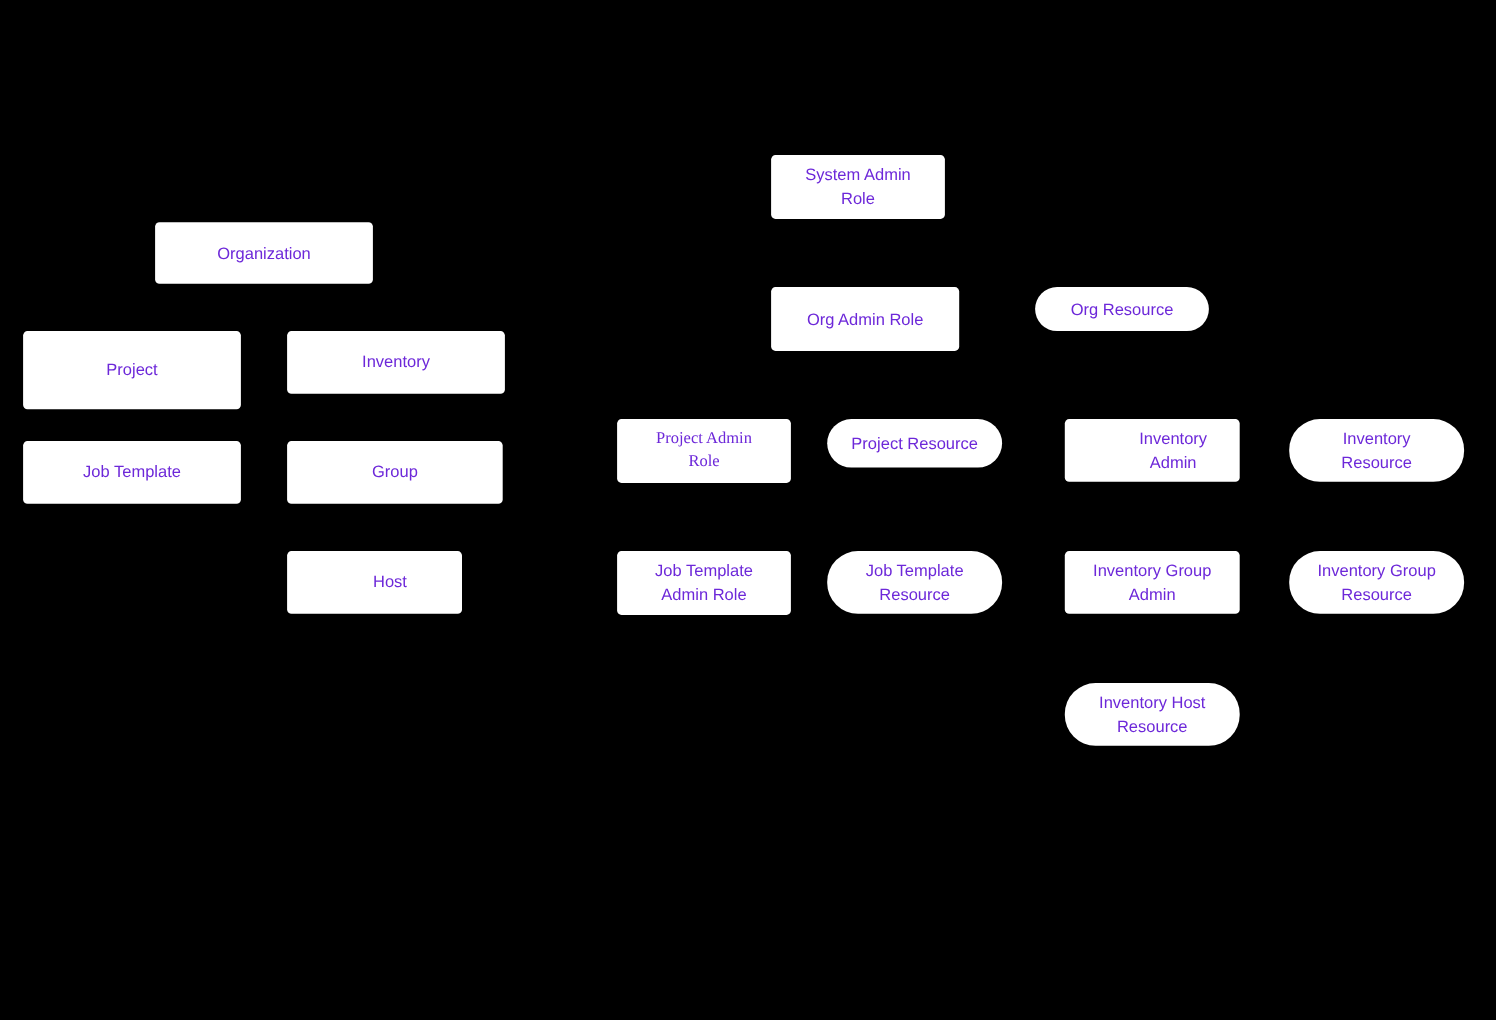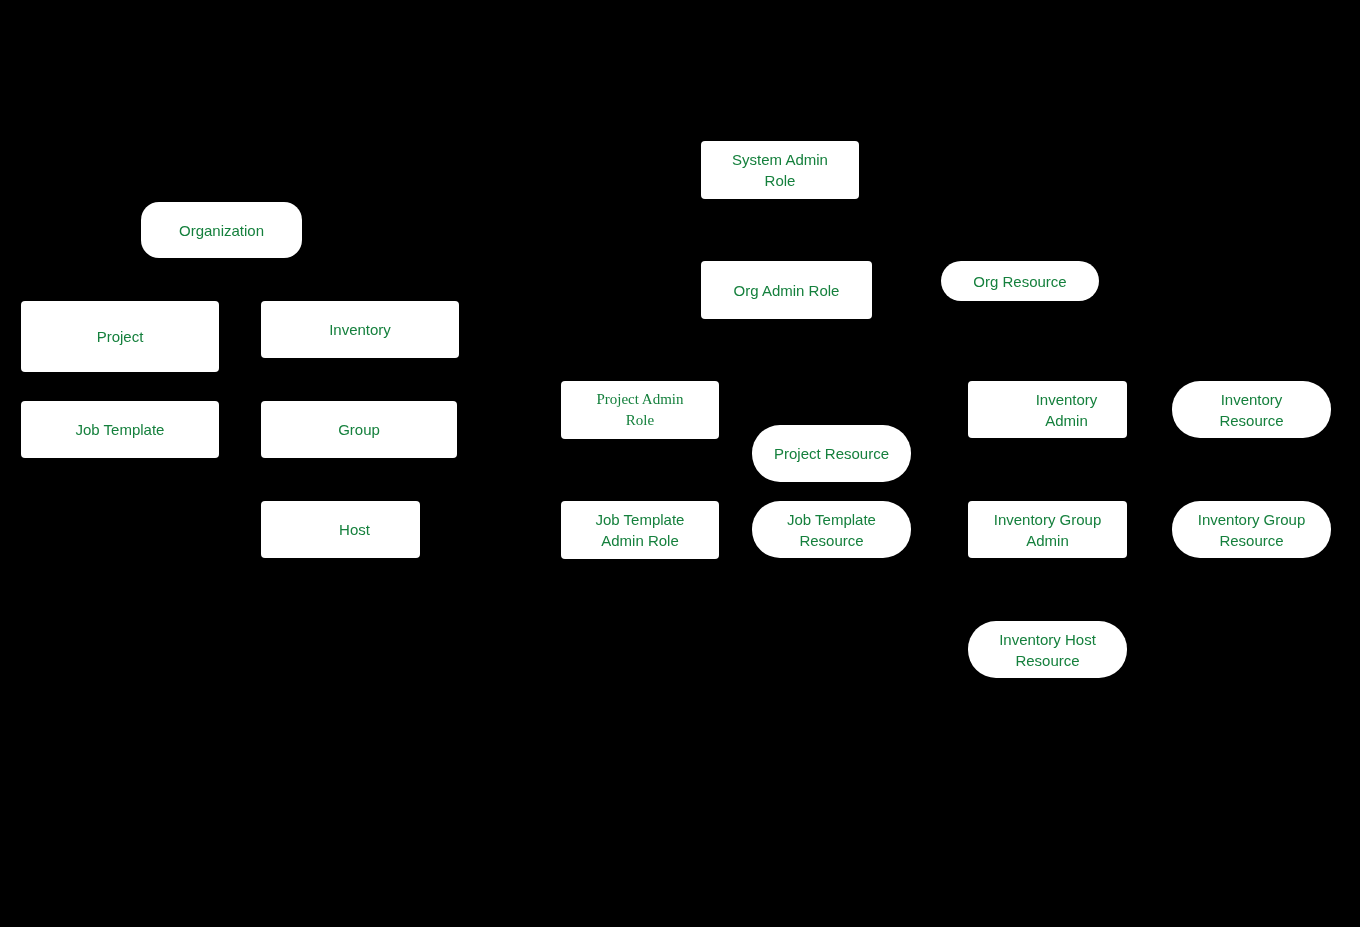--- a/index.html
+++ b/index.html
@@ -11,21 +11,21 @@
     position: relative;
     width: 1360px;
     height: 927px;
     background: #000000;
     overflow: hidden;
     font-family: "Liberation Sans", sans-serif;
   }
   .node {
     position: absolute;
     background: #ffffff;
-    color: #15803d;
+    color: #6d28d9;
     display: flex;
     align-items: center;
     justify-content: center;
     text-align: center;
     font-size: 15px;
     line-height: 21px;
     box-sizing: border-box;
     white-space: pre-line;
     padding: 0 8px;
   }
@@ -35,21 +35,21 @@
   .pill {
     border-radius: 28px;
     padding: 0 14px;
   }
 </style>
 </head>
 <body>
 
 <div class="canvas">
 
-  <div class="node rect" style="left:141px; top:202px; width:161px; height:56px;border-radius:18px;">Organization</div>
+  <div class="node rect" style="left:141px; top:202px; width:198px; height:56px;">Organization</div>
 
   <div class="node rect" style="left:21px; top:301px; width:198px; height:71px;">Project</div>
 
   <div class="node rect" style="left:261px; top:301px; width:198px; height:57px;">Inventory</div>
 
   <div class="node rect" style="left:21px; top:401px; width:198px; height:57px;">Job Template</div>
 
   <div class="node rect" style="left:261px; top:401px; width:196px; height:57px;">Group</div>
 
   <div class="node rect" style="left:261px; top:501px; width:159px; height:57px;padding-left:36px;">Host</div>
@@ -57,21 +57,21 @@
   <div class="node rect" style="left:701px; top:141px; width:158px; height:58px;">System Admin
 Role</div>
 
   <div class="node rect" style="left:701px; top:261px; width:171px; height:58px;">Org Admin Role</div>
 
   <div class="node pill" style="left:941px; top:261px; width:158px; height:40px;">Org Resource</div>
 
   <div class="node rect" style="left:561px; top:381px; width:158px; height:58px;font-family:Liberation Serif, serif;">Project Admin
 Role</div>
 
-  <div class="node pill" style="left:752px; top:381px; width:159px; height:57px;margin-top:44px;">Project Resource</div>
+  <div class="node pill" style="left:752px; top:381px; width:159px; height:44px;">Project Resource</div>
 
   <div class="node rect" style="left:968px; top:381px; width:159px; height:57px;padding-left:46px;">Inventory Admin</div>
 
   <div class="node pill" style="left:1172px; top:381px; width:159px; height:57px;">Inventory
 Resource</div>
 
   <div class="node rect" style="left:561px; top:501px; width:158px; height:58px;">Job Template
 Admin Role</div>
 
   <div class="node pill" style="left:752px; top:501px; width:159px; height:57px;">Job Template

